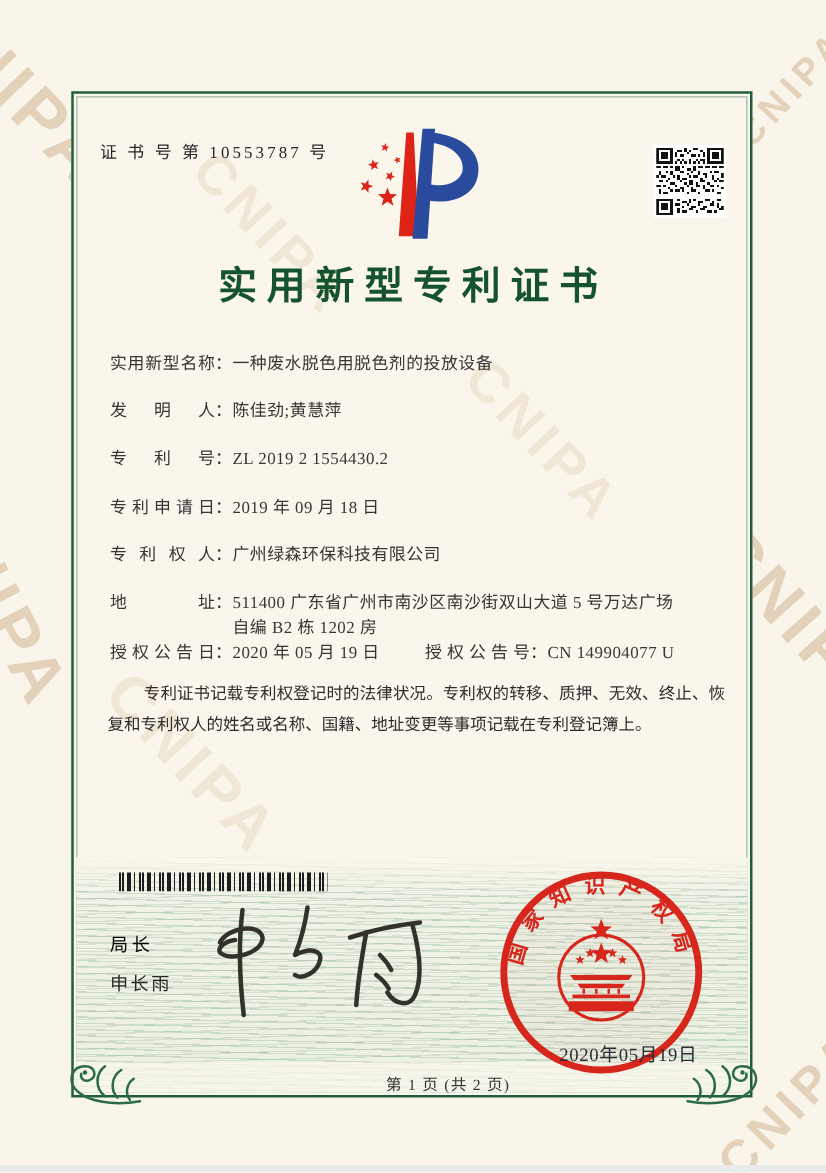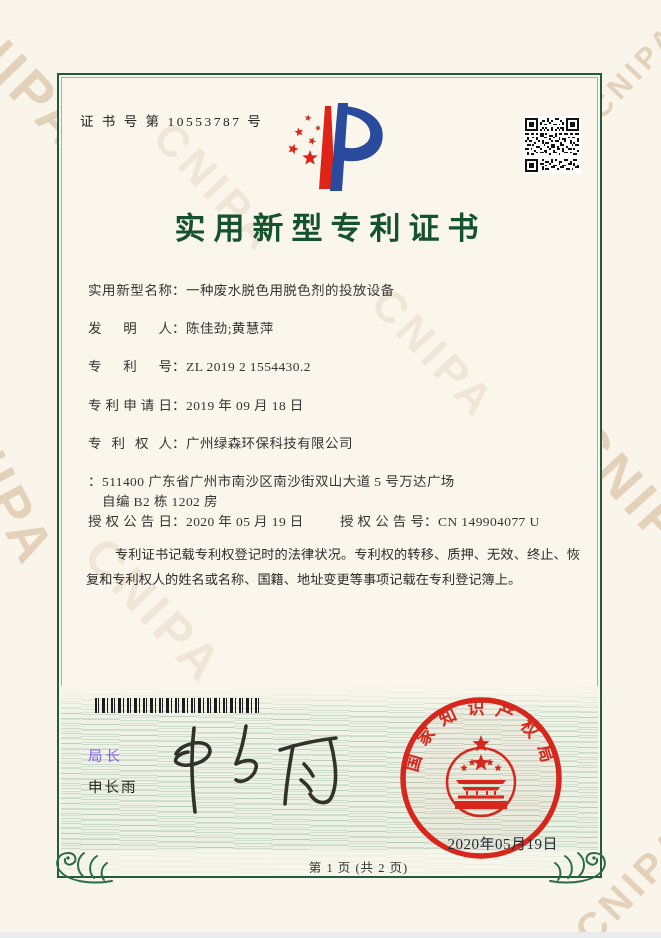--- a/index.html
+++ b/index.html
@@ -38,21 +38,21 @@
   .fcolon{display:inline-block;width:14px;flex:0 0 14px;}
   .fval{letter-spacing:.4px;}
   .addr .fval div{line-height:19.5px;}
   .paras{left:86px;top:542px;width:494px;font-size:13.2px;line-height:25px;color:#2d2d2d;
          text-align:justify;}
   .paras p{margin:0;text-indent:2.2em;}
   .barcode{left:95px;top:698px;width:167px;height:15px;
     background:repeating-linear-gradient(90deg,#1c1c1c 0 2px,transparent 2px 3px,#1c1c1c 3px 4px,
       transparent 4px 7px,#1c1c1c 7px 10px,transparent 10px 12px,#1c1c1c 12px 13px,transparent 13px 16px);}
   .sigtitle{left:88px;top:744px;font-family:"Liberation Sans","DejaVu Sans",sans-serif;
-            font-size:14.5px;letter-spacing:3px;color:#8b5cf6;}
+            font-size:14.5px;letter-spacing:3px;color:#000000;}
   .signame{left:88px;top:775px;font-family:"Liberation Sans","DejaVu Sans",sans-serif;
            font-size:14.5px;letter-spacing:2px;color:#26261f;}
   .sigsvg{left:158px;top:720px;}
   .seal{left:397px;top:694px;width:168px;height:168px;}
   .sealdate{left:404px;top:832px;width:154px;text-align:right;font-size:15px;color:#2b2b38;
             letter-spacing:.5px;z-index:4;}
   .pagenum{left:0;width:661px;top:857px;text-align:center;font-size:12.5px;color:#333;letter-spacing:1px;margin-left:28px;}
   .orn{z-index:4;}
   .orn-l{left:50px;top:845px;}
   .orn-r{left:548px;top:845px;transform:scaleX(-1);}
@@ -148,20 +148,21 @@
     <span class="flabel">专利申请日</span>
       <span class="fcolon">：</span>
       <span class="fval">2019 年 09 月 18 日</span>
   </div>
   <div class="abs frow" style="top:434px">
     <span class="flabel">专利权人</span>
       <span class="fcolon">：</span>
       <span class="fval">广州绿森环保科技有限公司</span>
   </div>
   <div class="abs frow addr" style="top:472px">
+    <span class="flabel">地址</span>
       <span class="fcolon">：</span>
       <span class="fval">
         <div>511400 广东省广州市南沙区南沙街双山大道 5 号万达广场</div>
         <div>自编 B2 栋 1202 房</div>
       </span>
   </div>
   <div class="abs frow" style="top:512px">
     <span class="flabel">授权公告日</span>
       <span class="fcolon">：</span>
       <span class="fval">2020 年 05 月 19 日</span>

